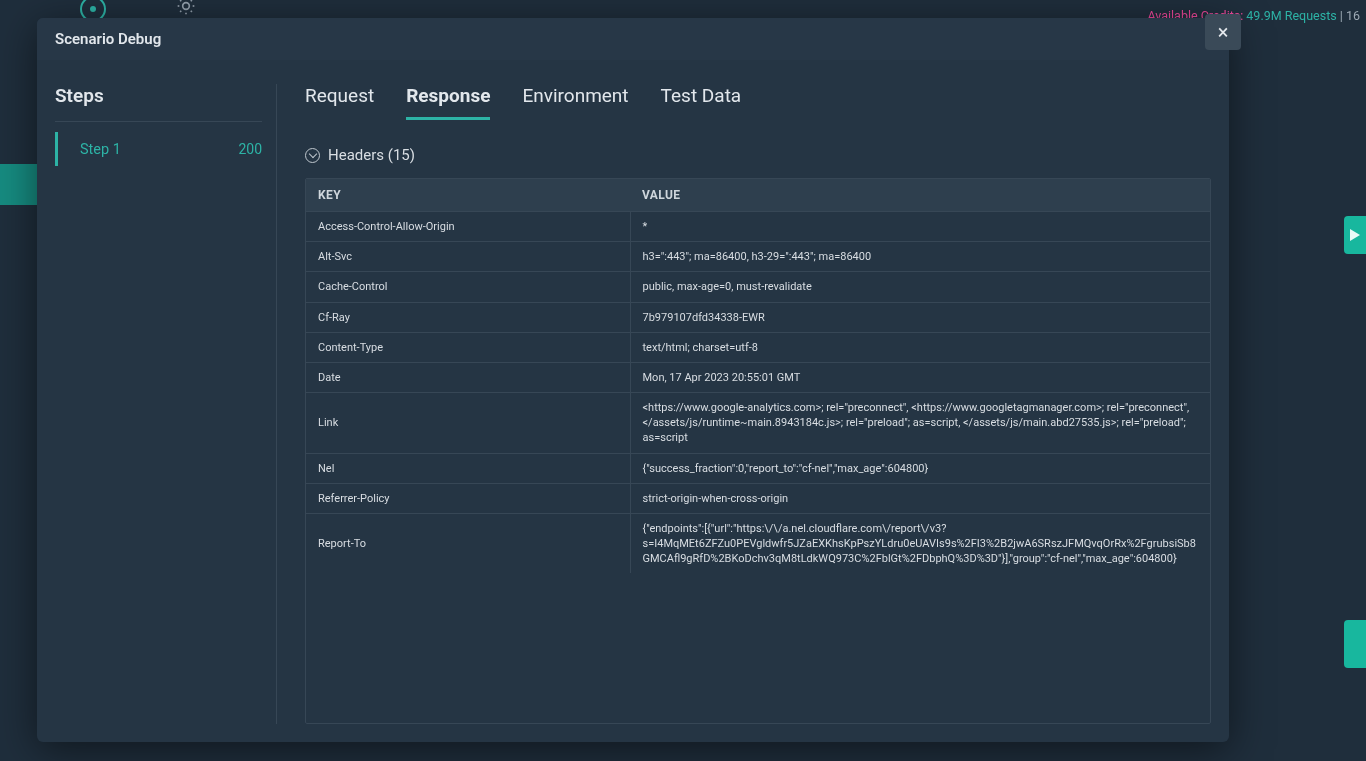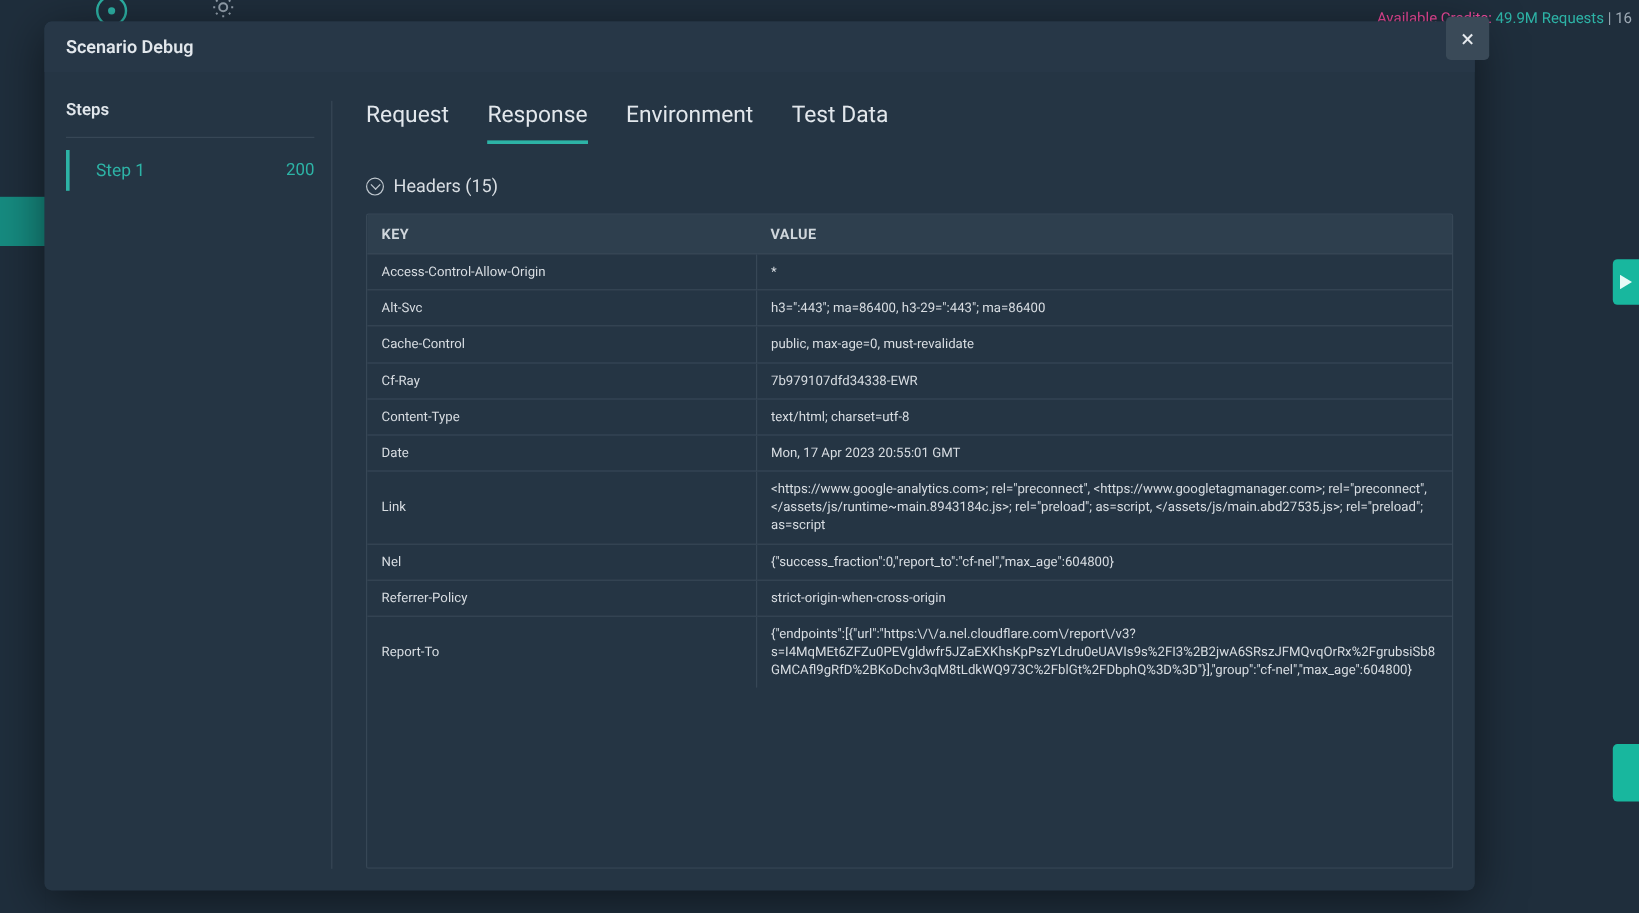--- a/index.html
+++ b/index.html
@@ -23,30 +23,30 @@
 
   
   .modal { position: absolute; left: 37px; top: 18px; width: 1192px; height: 724px; background: #253544; border-radius: 6px; box-shadow: 0 8px 40px rgba(0,0,0,0.5); display: flex; flex-direction: column; }
   .modal-titlebar { height: 42px; display: flex; align-items: center; padding: 0 18px; background: #273747; border-radius: 6px 6px 0 0; }
   .modal-title { font-size: 15px; font-weight: 600; color: #e2e7ec; }
   .close-btn { position: absolute; right: -12px; top: -4px; width: 36px; height: 36px; background: #3a4a58; border-radius: 4px; display: flex; align-items: center; justify-content: center; cursor: pointer; color: #e6eaee; font-size: 20px; }
   .modal-body { flex: 1; display: flex; padding: 24px 0 18px 18px; overflow: hidden; }
 
   
   .steps-col { width: 222px; flex-shrink: 0; padding-right: 14px; border-right: 1px solid #374756; }
-  .steps-title { font-size: 14px; font-weight: 600; color: #e2e7ec; padding-bottom: 14px; border-bottom: 1px solid #374756; margin-bottom: 10px; }
+  .steps-title { font-size: 19px; font-weight: 600; color: #e2e7ec; padding-bottom: 14px; border-bottom: 1px solid #374756; margin-bottom: 10px; }
   .step-item { display: flex; align-items: center; justify-content: space-between; height: 34px; padding-left: 22px; border-left: 3px solid #2db3a6; font-size: 14.5px; cursor: pointer; }
   .step-item .step-label { color: #2db3a6; }
   .step-item .step-status { color: #2db3a6; font-size: 14px; }
 
   
   .content-col { flex: 1; padding-left: 28px; padding-right: 18px; display: flex; flex-direction: column; overflow: hidden; }
   .tabs { display: flex; gap: 32px; margin-bottom: 26px; }
   .tab { font-size: 19px; color: #e2e7ec; padding-bottom: 10px; cursor: pointer; }
-  .tab.active { border-bottom: 3px solid #2db3a6; }
+  .tab.active { border-bottom: 3px solid #2db3a6; font-weight: bold; }
   .section-header { display: flex; align-items: center; gap: 8px; font-size: 15px; color: #d9dee3; margin-bottom: 14px; cursor: pointer; }
   .section-icon { width: 15px; height: 15px; border: 1.6px solid #bfc7ce; border-radius: 50%; display: inline-flex; align-items: center; justify-content: center; }
   .section-icon::after { content: ""; width: 5px; height: 5px; border-left: 1.6px solid #bfc7ce; border-bottom: 1.6px solid #bfc7ce; transform: rotate(-45deg); margin-top: -2px; }
 
   .table-wrap { flex:1; overflow:auto; position:relative; border:1px solid #374756; border-radius:2px; }
   .table-wrap::-webkit-scrollbar { width:12px; }
   .table-wrap::-webkit-scrollbar-track { background:#fefefe; border-radius:6px; }
   .table-wrap::-webkit-scrollbar-thumb { background:#c9cdd1; border-radius:6px; border:2px solid #fefefe; }
   table { width:100%; border-collapse:collapse; table-layout:fixed; }
   thead th { background:#2e3f4e; text-align:left; font-size:12px; font-weight:700; letter-spacing:0.4px; color:#cfd6dc; padding:9px 12px; border-bottom:1px solid #374756; }

